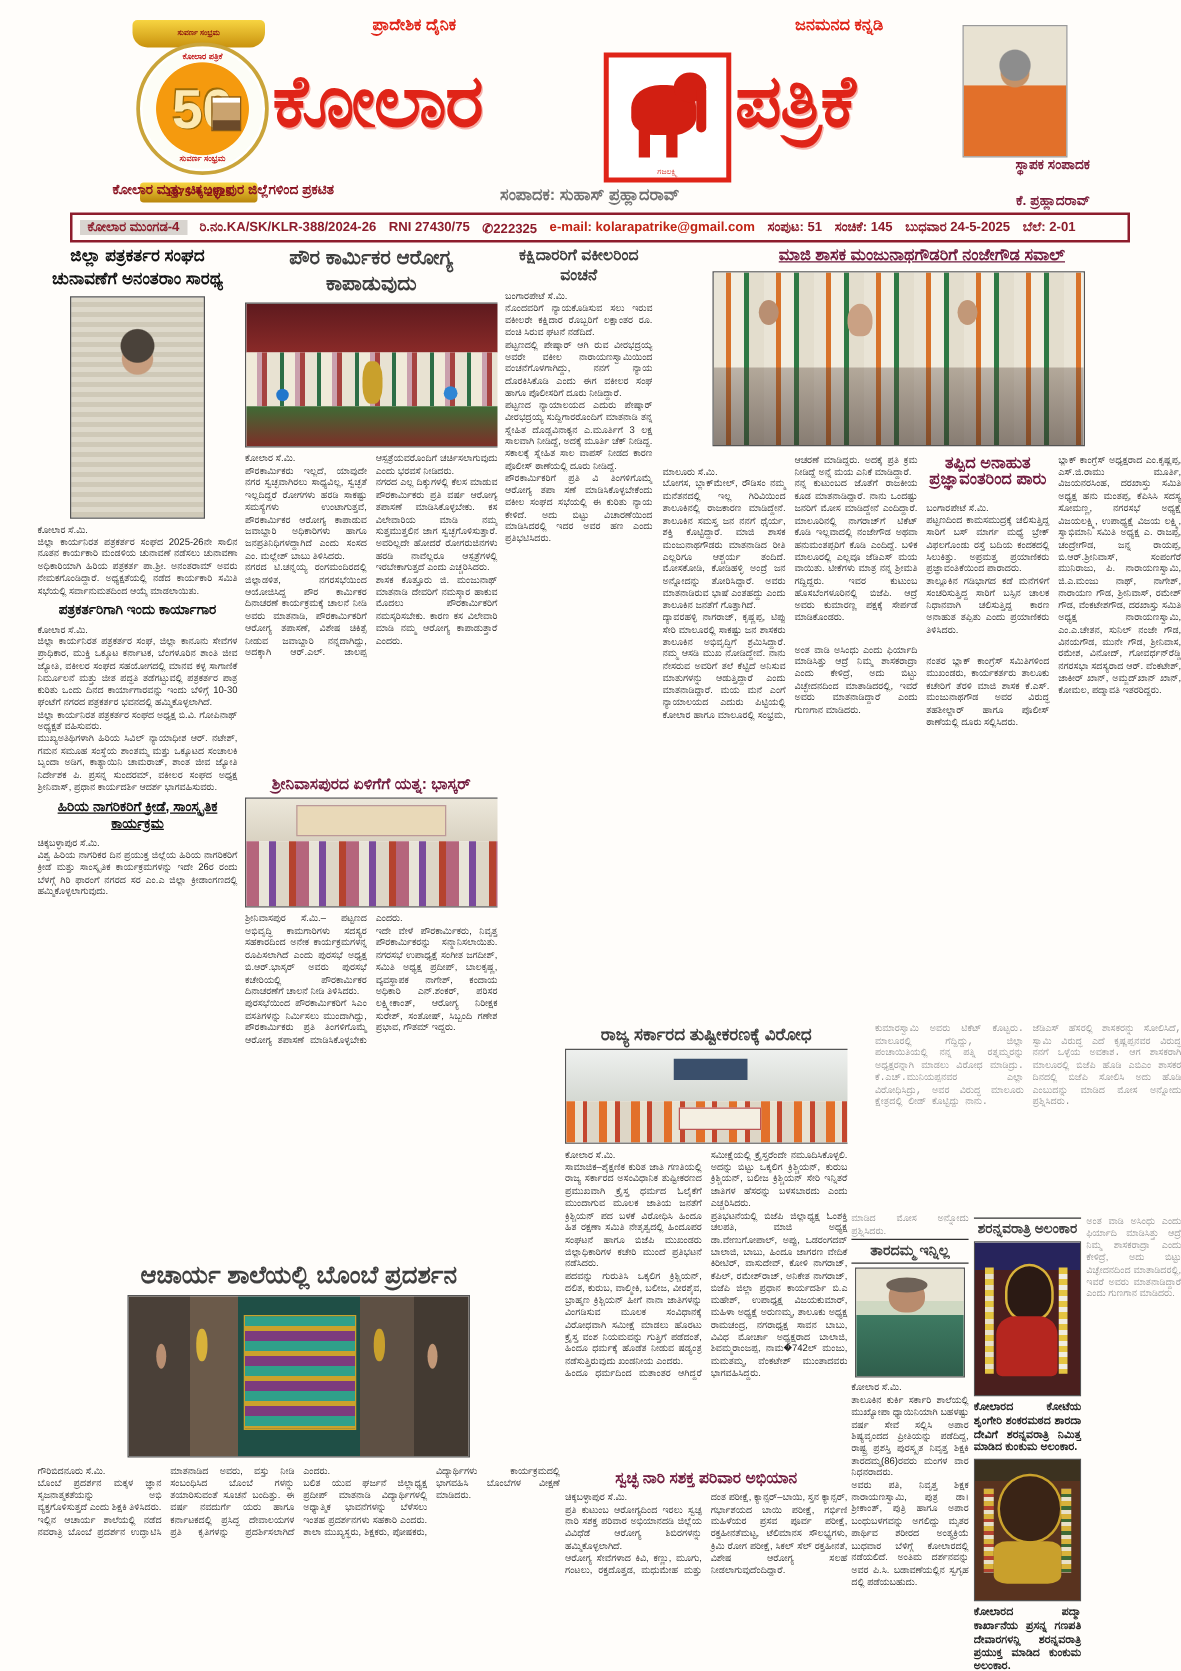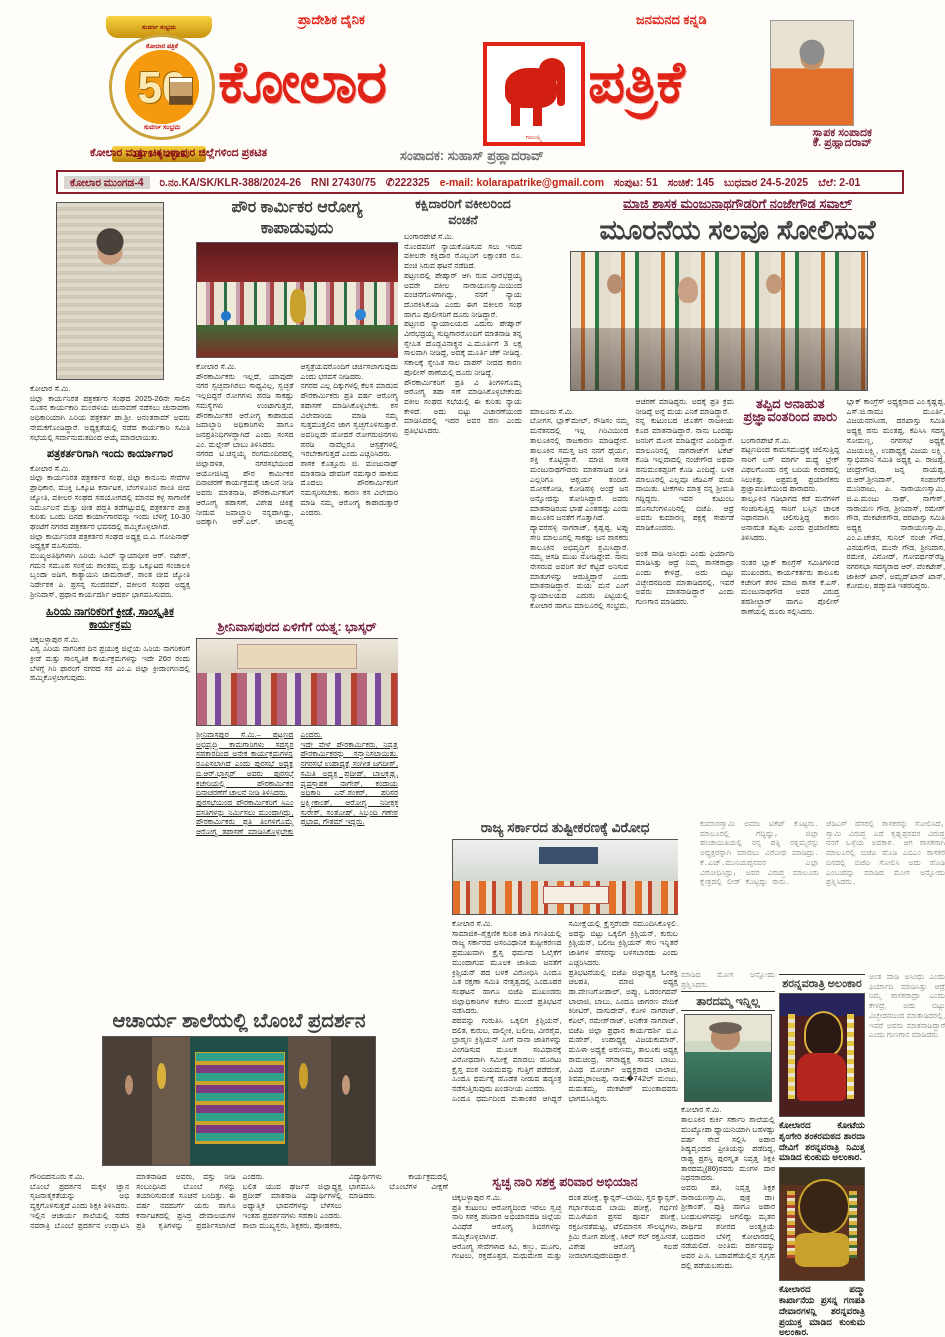--- a/index.html
+++ b/index.html
@@ -88,36 +88,37 @@
         <div class="el2"></div>
       <div class="etx">ಗಜಲಕ್ಷ್ಮಿ</div>
     </div>
     <div class="title-word" style="left:588px;top:48px;">ಪತ್ರಿಕೆ</div>
 
     <div class="pubLine">ಕೋಲಾರ ಮತ್ತು ಚಿಕ್ಕಬಳ್ಳಾಪುರ ಜಿಲ್ಲೆಗಳಿಂದ ಪ್ರಕಟಿತ</div>
     <div class="edLine">ಸಂಪಾದಕ: ಸುಹಾಸ್ ಪ್ರಹ್ಲಾದರಾವ್</div>
 
     <div class="founder"></div>
     <div class="fCap" style="top:126px;">ಸ್ಥಾಪಕ ಸಂಪಾದಕ</div>
-    <div class="fCap" style="top:136px;">ಕೆ. ಪ್ರಹ್ಲಾದರಾವ್</div>
+    <div class="fCap" style="top:155px;">ಕೆ. ಪ್ರಹ್ಲಾದರಾವ್</div>
   </div>
 
   <div class="infobar">
     <span class="cell gray">ಕೋಲಾರ ಮುಂಗಡ-4</span>
     <span class="cell">ರಿ.ನಂ.KA/SK/KLR-388/2024-26</span>
     <span class="cell">RNI 27430/75</span>
     <span class="cell">✆222325</span>
     <span class="cell mail">e-mail: kolarapatrike@gmail.com</span>
     <span class="cell">ಸಂಪುಟ: 51</span>
     <span class="cell">ಸಂಚಿಕೆ: 145</span>
     <span class="cell">ಬುಧವಾರ 24-5-2025</span>
     <span class="cell">ಬೆಲೆ: 2-01</span>
   </div>
 
   <div class="blk" style="left:30px;top:196px;width:160px;height:808px;">
+    <div class="hl-black" style="font-size:13.5px;line-height:17.5px;">ಜಿಲ್ಲಾ ಪತ್ರಕರ್ತರ ಸಂಘದ ಚುನಾವಣೆಗೆ ಅನಂತರಾಂ ಸಾರಥ್ಯ</div>
     <div class="ph" style="width:106px;height:176px;margin:6px auto 4px;
          background:radial-gradient(circle at 50% 22%,#4a423a 0 13px,transparent 14px),
                     radial-gradient(circle at 50% 28%,#c79d7e 0 12px,transparent 13px),
                     repeating-linear-gradient(180deg,#ded9cb 0 4px,#cfc9b8 4px 8px);"></div>
     <div class="body-txt">ಕೋಲಾರ ಸೆ.ಮಿ.
 ಜಿಲ್ಲಾ ಕಾರ್ಯನಿರತ ಪತ್ರಕರ್ತರ ಸಂಘದ 2025-26ನೇ ಸಾಲಿನ ನೂತನ ಕಾರ್ಯಕಾರಿ ಮಂಡಳಿಯ ಚುನಾವಣೆ ನಡೆಸಲು ಚುನಾವಣಾ ಅಧಿಕಾರಿಯಾಗಿ ಹಿರಿಯ ಪತ್ರಕರ್ತ ಪಾ.ಶ್ರೀ. ಅನಂತರಾಮ್ ಅವರು ನೇಮಕಗೊಂಡಿದ್ದಾರೆ. ಅಧ್ಯಕ್ಷತೆಯಲ್ಲಿ ನಡೆದ ಕಾರ್ಯಕಾರಿ ಸಮಿತಿ ಸಭೆಯಲ್ಲಿ ಸರ್ವಾನುಮತದಿಂದ ಆಯ್ಕೆ ಮಾಡಲಾಯಿತು.</div>
     <div class="subhead-k">ಪತ್ರಕರ್ತರಿಗಾಗಿ ಇಂದು ಕಾರ್ಯಾಗಾರ</div>
     <div class="body-txt">ಕೋಲಾರ ಸೆ.ಮಿ.
 ಜಿಲ್ಲಾ ಕಾರ್ಯನಿರತ ಪತ್ರಕರ್ತರ ಸಂಘ, ಜಿಲ್ಲಾ ಕಾನೂನು ಸೇವೆಗಳ ಪ್ರಾಧಿಕಾರ, ಮುಕ್ತಿ ಒಕ್ಕೂಟ ಕರ್ನಾಟಕ, ಬೆಂಗಳೂರಿನ ಶಾಂತಿ ಜೀವ ಜ್ಯೋತಿ, ವಕೀಲರ ಸಂಘದ ಸಹಯೋಗದಲ್ಲಿ ಮಾನವ ಕಳ್ಳ ಸಾಗಾಣಿಕೆ ನಿರ್ಮೂಲನೆ ಮತ್ತು ಜೀತ ಪದ್ಧತಿ ತಡೆಗಟ್ಟುವಲ್ಲಿ ಪತ್ರಕರ್ತರ ಪಾತ್ರ ಕುರಿತು ಒಂದು ದಿನದ ಕಾರ್ಯಾಗಾರವನ್ನು ಇಂದು ಬೆಳಿಗ್ಗೆ 10-30 ಘಂಟೆಗೆ ನಗರದ ಪತ್ರಕರ್ತರ ಭವನದಲ್ಲಿ ಹಮ್ಮಿಕೊಳ್ಳಲಾಗಿದೆ.
 ಜಿಲ್ಲಾ ಕಾರ್ಯನಿರತ ಪತ್ರಕರ್ತರ ಸಂಘದ ಅಧ್ಯಕ್ಷ ಬಿ.ವಿ. ಗೋಪಿನಾಥ್ ಅಧ್ಯಕ್ಷತೆ ವಹಿಸುವರು.
@@ -141,37 +142,36 @@
 ಪೌರಕಾರ್ಮಿಕರು ಇಲ್ಲದೆ, ಯಾವುದೇ ನಗರ ಸ್ವಚ್ಛವಾಗಿರಲು ಸಾಧ್ಯವಿಲ್ಲ, ಸ್ವಚ್ಛತೆ ಇಲ್ಲದಿದ್ದರೆ ರೋಗಗಳು ಹರಡಿ ಸಾಕಷ್ಟು ಸಮಸ್ಯೆಗಳು ಉಂಟಾಗುತ್ತವೆ, ಪೌರಕಾರ್ಮಿಕರ ಆರೋಗ್ಯ ಕಾಪಾಡುವ ಜವಾಬ್ದಾರಿ ಅಧಿಕಾರಿಗಳು ಹಾಗೂ ಜನಪ್ರತಿನಿಧಿಗಳದ್ದಾಗಿದೆ ಎಂದು ಸಂಸದ ಎಂ. ಮಲ್ಲೇಶ್ ಬಾಬು ತಿಳಿಸಿದರು.
 ನಗರದ ಟಿ.ಚನ್ನಯ್ಯ ರಂಗಮಂದಿರದಲ್ಲಿ ಜಿಲ್ಲಾಡಳಿತ, ನಗರಸಭೆಯಿಂದ ಆಯೋಜಿಸಿದ್ದ ಪೌರ ಕಾರ್ಮಿಕರ ದಿನಾಚರಣೆ ಕಾರ್ಯಕ್ರಮಕ್ಕೆ ಚಾಲನೆ ನೀಡಿ ಅವರು ಮಾತನಾಡಿ, ಪೌರಕಾರ್ಮಿಕರಿಗೆ ಆರೋಗ್ಯ ತಪಾಸಣೆ, ವಿಶೇಷ ಚಿಕಿತ್ಸೆ ನೀಡುವ ಜವಾಬ್ದಾರಿ ನನ್ನದಾಗಿದ್ದು, ಅದಕ್ಕಾಗಿ ಆರ್.ಎಲ್. ಜಾಲಪ್ಪ ಆಸ್ಪತ್ರೆಯವರೊಂದಿಗೆ ಚರ್ಚಿಸಲಾಗುವುದು ಎಂದು ಭರವಸೆ ನೀಡಿದರು.
 ನಗರದ ಎಲ್ಲ ದಿಕ್ಕುಗಳಲ್ಲಿ ಕೆಲಸ ಮಾಡುವ ಪೌರಕಾರ್ಮಿಕರು ಪ್ರತಿ ವರ್ಷ ಆರೋಗ್ಯ ತಪಾಸಣೆ ಮಾಡಿಸಿಕೊಳ್ಳಬೇಕು. ಕಸ ವಿಲೇವಾರಿಯ ಮಾಡಿ ನಮ್ಮ ಸುತ್ತಮುತ್ತಲಿನ ಜಾಗ ಸ್ವಚ್ಛಗೊಳಿಸುತ್ತಾರೆ. ಅವರಿಲ್ಲದೇ ಹೋದರೆ ರೋಗರುಜಿನಗಳು ಹರಡಿ ನಾವೆಲ್ಲರೂ ಆಸ್ಪತ್ರೆಗಳಲ್ಲಿ ಇರಬೇಕಾಗುತ್ತದೆ ಎಂದು ಎಚ್ಚರಿಸಿದರು.
 ಶಾಸಕ ಕೊತ್ತೂರು ಜಿ. ಮಂಜುನಾಥ್ ಮಾತನಾಡಿ ದೇವರಿಗೆ ನಮಸ್ಕಾರ ಹಾಕುವ ಮೊದಲು ಪೌರಕಾರ್ಮಿಕರಿಗೆ ನಮಸ್ಕರಿಸಬೇಕು. ಕಾರಣ ಕಸ ವಿಲೇವಾರಿ ಮಾಡಿ ನಮ್ಮ ಆರೋಗ್ಯ ಕಾಪಾಡುತ್ತಾರೆ ಎಂದರು.</div>
     <div class="subhead-m">ಶ್ರೀನಿವಾಸಪುರದ ಏಳಿಗೆಗೆ ಯತ್ನ: ಭಾಸ್ಕರ್</div>
     <div class="ph" style="width:100%;height:86px;margin:2px 0 4px;">
       <div class="band" style="top:0;height:40%;background:linear-gradient(#ece7da,#d9d2c2);"></div>
       <div class="band" style="top:40%;height:60%;background:repeating-linear-gradient(90deg,#b5657c 0 10px,#e8e4d8 10px 18px,#7a4a9c 18px 24px,#ddd6c6 24px 34px,#b5432f 34px 40px);"></div>
       <div class="band" style="top:6%;left:20%;width:58%;height:26%;background:#e9d9b8;border:1px solid #b99;right:auto;"></div>
     </div>
-    <div class="body-txt cols2" style="height:242px;text-decoration:underline;">ಶ್ರೀನಿವಾಸಪುರ ಸೆ.ಮಿ.– ಪಟ್ಟಣದ ಅಭಿವೃದ್ಧಿ ಕಾಮಗಾರಿಗಳು ಸದಸ್ಯರ ಸಹಕಾರದಿಂದ ಅನೇಕ ಕಾರ್ಯಕ್ರಮಗಳನ್ನ ರೂಪಿಸಲಾಗಿದೆ ಎಂದು ಪುರಸಭೆ ಅಧ್ಯಕ್ಷ ಬಿ.ಆರ್.ಭಾಸ್ಕರ್ ಅವರು ಪುರಸಭೆ ಕಚೇರಿಯಲ್ಲಿ ಪೌರಕಾರ್ಮಿಕರ ದಿನಾಚರಣೆಗೆ ಚಾಲನೆ ನೀಡಿ ತಿಳಿಸಿದರು.
+    <div class="body-txt cols2" style="height:242px;">ಶ್ರೀನಿವಾಸಪುರ ಸೆ.ಮಿ.– ಪಟ್ಟಣದ ಅಭಿವೃದ್ಧಿ ಕಾಮಗಾರಿಗಳು ಸದಸ್ಯರ ಸಹಕಾರದಿಂದ ಅನೇಕ ಕಾರ್ಯಕ್ರಮಗಳನ್ನ ರೂಪಿಸಲಾಗಿದೆ ಎಂದು ಪುರಸಭೆ ಅಧ್ಯಕ್ಷ ಬಿ.ಆರ್.ಭಾಸ್ಕರ್ ಅವರು ಪುರಸಭೆ ಕಚೇರಿಯಲ್ಲಿ ಪೌರಕಾರ್ಮಿಕರ ದಿನಾಚರಣೆಗೆ ಚಾಲನೆ ನೀಡಿ ತಿಳಿಸಿದರು.
 ಪುರಸಭೆಯಿಂದ ಪೌರಕಾರ್ಮಿಕರಿಗೆ ಸಿಎಂ ವಸತಿಗಳನ್ನು ನಿರ್ಮಿಸಲು ಮುಂದಾಗಿದ್ದು, ಪೌರಕಾರ್ಮಿಕರು ಪ್ರತಿ ತಿಂಗಳಿಗೊಮ್ಮೆ ಆರೋಗ್ಯ ತಪಾಸಣೆ ಮಾಡಿಸಿಕೊಳ್ಳಬೇಕು ಎಂದರು.
 ಇದೇ ವೇಳೆ ಪೌರಕಾರ್ಮಿಕರು, ನಿವೃತ್ತ ಪೌರಕಾರ್ಮಿಕರನ್ನು ಸನ್ಮಾನಿಸಲಾಯಿತು. ನಗರಸಭೆ ಉಪಾಧ್ಯಕ್ಷೆ ಸಂಗೀತ ಜಗದೀಶ್, ಸಮಿತಿ ಅಧ್ಯಕ್ಷ ಪ್ರದೀಪ್, ಬಾಲಕೃಷ್ಣ, ವ್ಯವಸ್ಥಾಪಕ ನಾಗೇಶ್, ಕಂದಾಯ ಅಧಿಕಾರಿ ಎನ್.ಶಂಕರ್, ಪರಿಸರ ಲಕ್ಷ್ಮೀಕಾಂತ್, ಆರೋಗ್ಯ ನಿರೀಕ್ಷಕ ಸುರೇಶ್, ಸಂತೋಷ್, ಸಿಬ್ಬಂದಿ ಗಣೇಶ ಪ್ರಭಾವ, ಗೌತಮ್ ಇದ್ದರು.</div>
   </div>
 
   <div class="blk" style="left:404px;top:196px;width:118px;height:622px;">
     <div class="hl-maroon" style="font-size:12.5px;line-height:16px;">ಕಕ್ಷಿದಾರರಿಗೆ ವಕೀಲರಿಂದ ವಂಚನೆ</div>
     <div class="body-txt" style="margin-top:4px;">ಬಂಗಾರಪೇಟೆ ಸೆ.ಮಿ.
 ನೊಂದವರಿಗೆ ನ್ಯಾಯಕೊಡಿಸುವ ಸಲು ಇರುವ ವಕೀಲರೇ ಕಕ್ಷಿದಾರ ರೊಬ್ಬರಿಗೆ ಲಕ್ಷಾಂತರ ರೂ. ವಂಚಿ ಸಿರುವ ಘಟನೆ ನಡೆದಿದೆ.
 ಪಟ್ಟಣದಲ್ಲಿ ಪೇಷ್ಕಾರ್ ಆಗಿ ರುವ ವೀರಭದ್ರಯ್ಯ ಅವರೇ ವಕೀಲ ನಾರಾಯಣಸ್ವಾಮಿಯಿಂದ ವಂಚನೆಗೊಳಗಾಗಿದ್ದು, ನನಗೆ ನ್ಯಾಯ ದೊರಕಿಸಿಕೊಡಿ ಎಂದು ಈಗ ವಕೀಲರ ಸಂಘ ಹಾಗೂ ಪೊಲೀಸರಿಗೆ ದೂರು ನೀಡಿದ್ದಾರೆ.
 ಪಟ್ಟಣದ ನ್ಯಾಯಾಲಯದ ಎದುರು ಪೇಷ್ಕಾರ್ ವೀರಭದ್ರಯ್ಯ ಸುದ್ದಿಗಾರರೊಂದಿಗೆ ಮಾತನಾಡಿ ತನ್ನ ಸ್ನೇಹಿತ ದೊಡ್ಡವಿನಾಕ್ಯನ ಎ.ಮೂರ್ತಿಗೆ 3 ಲಕ್ಷ ಸಾಲವಾಗಿ ನೀಡಿದ್ದೆ, ಅದಕ್ಕೆ ಮೂರ್ತಿ ಚೆಕ್ ನೀಡಿದ್ದ. ಸಕಾಲಕ್ಕೆ ಸ್ನೇಹಿತ ಸಾಲ ವಾಪಸ್ ನೀಡದ ಕಾರಣ ಪೊಲೀಸ್ ಠಾಣೆಯಲ್ಲಿ ದೂರು ನೀಡಿದ್ದೆ.
 ಪೌರಕಾರ್ಮಿಕರಿಗೆ ಪ್ರತಿ ವಿ ತಿಂಗಳಿಗೊಮ್ಮೆ ಆರೋಗ್ಯ ತಪಾ ಸಣೆ ಮಾಡಿಸಿಕೊಳ್ಳಬೇಕೆಂದು ವಕೀಲ ಸಂಘದ ಸಭೆಯಲ್ಲಿ ಈ ಕುರಿತು ನ್ಯಾಯ ಕೇಳಿದೆ. ಅದು ಬಿಟ್ಟು ವಿಚಾರಣೆಯಿಂದ ಮಾಡಿಸಿದರಲ್ಲಿ ಇದರ ಅವರ ಹಣ ಎಂದು ಪ್ರತಿಭಟಿಸಿದರು.</div>
   </div>
 
   <div class="blk" style="left:530px;top:196px;width:415px;height:620px;">
     <div class="kicker">ಮಾಜಿ ಶಾಸಕ ಮಂಜುನಾಥಗೌಡರಿಗೆ ನಂಜೇಗೌಡ ಸವಾಲ್</div>
-    <div class="hl-maroon" style="font-size:27px;line-height:32px;">ಮೂರನೆಯ ಸಲವೂ ಸೋಲಿಸುವೆ</div>
     <div class="ph" style="width:296px;height:138px;margin:5px 0 6px 40px;">
       <div class="band" style="top:0;height:100%;background:repeating-linear-gradient(90deg,#e9e4d6 0 10px,#d8732b 10px 14px,#f2eee2 14px 24px,#2f7a45 24px 28px,#e3ddcd 28px 40px);"></div>
       <div class="band" style="top:55%;height:45%;background:linear-gradient(180deg,rgba(90,70,60,.35),rgba(60,45,40,.55));"></div>
       <div class="band" style="top:18%;left:36%;width:20px;height:26px;border-radius:50% 50% 40% 40%;background:#caa184;right:auto;"></div>
       <div class="band" style="top:16%;left:12%;width:16px;height:20px;border-radius:50%;background:#b98f72;right:auto;"></div>
       <div class="band" style="top:16%;left:66%;width:16px;height:20px;border-radius:50%;background:#c29878;right:auto;"></div>
     </div>
     <div class="body-txt cols4" style="height:418px;">
       <div style="white-space:pre-line;">ಮಾಲೂರು ಸೆ.ಮಿ.
 ಬೋಗಸ, ಬ್ಲಾಕ್‌ಮೇಲ್, ರೌಡಿಸಂ ನಮ್ಮ ಮನೆತನದಲ್ಲಿ ಇಲ್ಲ ಗಿರಿವಿಯಿಂದ ತಾಲೂಕಿನಲ್ಲಿ ರಾಜಕಾರಣ ಮಾಡಿದ್ದೇನೆ. ತಾಲೂಕಿನ ಸಮಸ್ತ ಜನ ನನಗೆ ಧೈರ್ಯ, ಶಕ್ತಿ ಕೊಟ್ಟಿದ್ದಾರೆ. ಮಾಜಿ ಶಾಸಕ ಮಂಜುನಾಥಗೌಡರು ಮಾತನಾಡಿದ ರೀತಿ ಎಲ್ಲರಿಗೂ ಆಶ್ಚರ್ಯ ತಂದಿದೆ. ಮೋಸಕೋಡಿ, ಕೋಡಿಹಳ್ಳಿ ಅಂದ್ರೆ ಜನ ಅನ್ನೋದನ್ನು ತೋರಿಸಿದ್ದಾರೆ. ಅವರು ಮಾತನಾಡಿರುವ ಭಾಷೆ ಎಂತಹದ್ದು ಎಂದು ತಾಲೂಕಿನ ಜನತೆಗೆ ಗೊತ್ತಾಗಿದೆ.

